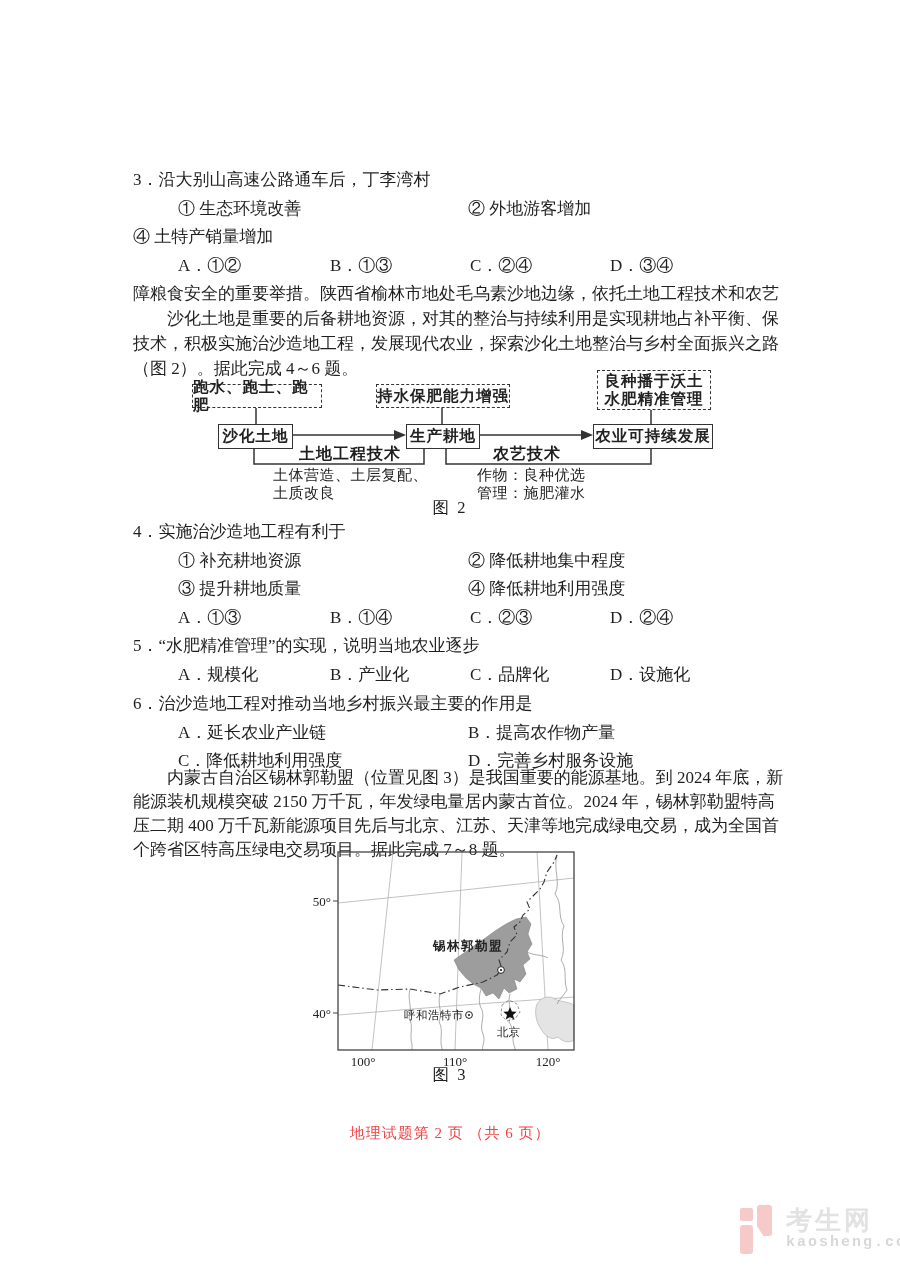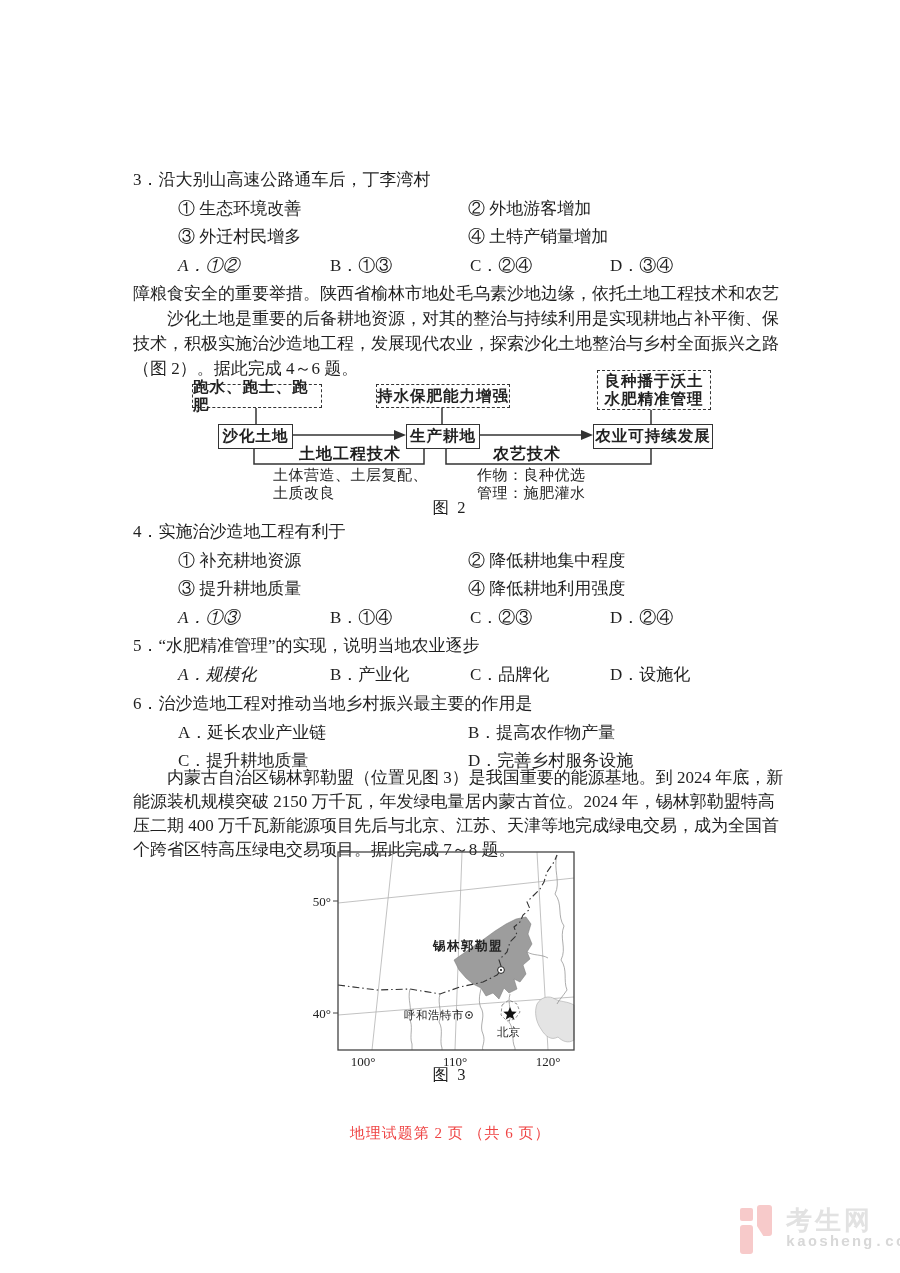--- a/index.html
+++ b/index.html
@@ -11,21 +11,21 @@
   .abs{position:absolute;}
   .line{white-space:nowrap;}
   .qblock .line{line-height:28.5px;font-size:17px;}
   .passage .line{font-size:17px;}
   .p1 .line{line-height:25px;}
   .p2 .line{line-height:24px;}
   .indent{ text-indent:2em; }
   .optrow{display:flex;}
   .optrow .col1{width:290px;padding-left:45px;}
   .choicerow{display:flex;padding-left:45px;}
-  .choicerow .cA{width:152px;font-style:italic;}
+  .choicerow .cA{width:152px;}
   .choicerow .cB{width:140px;}
   .choicerow .cC{width:140px;}
   .box{
     position:absolute;display:flex;align-items:center;justify-content:center;
     font-size:15.5px;font-weight:600;background:#fff;color:#222;
     letter-spacing:1px;
   }
   .solidbox{border:1.5px solid #333;}
   .dashedbox{border:1.5px dashed #333;flex-direction:column;line-height:18px;}
   .diag-label{position:absolute;font-size:16px;font-weight:600;text-align:center;letter-spacing:1px;}
@@ -47,21 +47,20 @@
 </head>
 <body>
 
 <div class="abs qblock" style="left:133px;top:166px;width:660px;">
   <div class="line">3．沿大别山高速公路通车后，丁李湾村</div>
   <div class="line optrow">
     <span class="col1">① 生态环境改善</span>
     <span>② 外地游客增加</span>
   </div>
   <div class="line optrow">
-    <span class="col1">③ 外迁村民增多</span>
     <span>④ 土特产销量增加</span>
   </div>
   <div class="line choicerow">
     <span class="cA">A．①②</span>
     <span class="cB">B．①③</span>
     <span class="cC">C．②④</span>
     <span>D．③④</span>
   </div>
 </div>
 
@@ -144,21 +143,21 @@
   </div>
 </div>
 
 <div class="abs qblock" style="left:133px;top:690px;width:660px;">
   <div class="line">6．治沙造地工程对推动当地乡村振兴最主要的作用是</div>
   <div class="line optrow">
     <span class="col1">A．延长农业产业链</span>
     <span>B．提高农作物产量</span>
   </div>
   <div class="line optrow">
-    <span class="col1">C．提升耕地质量</span>
+    <span class="col1">C．降低耕地利用强度</span>
     <span>D．完善乡村服务设施</span>
   </div>
 </div>
 
 <div class="abs passage p2" style="left:133px;top:766px;width:648px;">
   <div class="line indent">内蒙古自治区锡林郭勒盟（位置见图 3）是我国重要的能源基地。到 2024 年底，新</div>
   <div class="line">能源装机规模突破 2150 万千瓦，年发绿电量居内蒙古首位。2024 年，锡林郭勒盟特高</div>
   <div class="line">压二期 400 万千瓦新能源项目先后与北京、江苏、天津等地完成绿电交易，成为全国首</div>
   <div class="line">个跨省区特高压绿电交易项目。据此完成 7～8 题。</div>
 </div>

